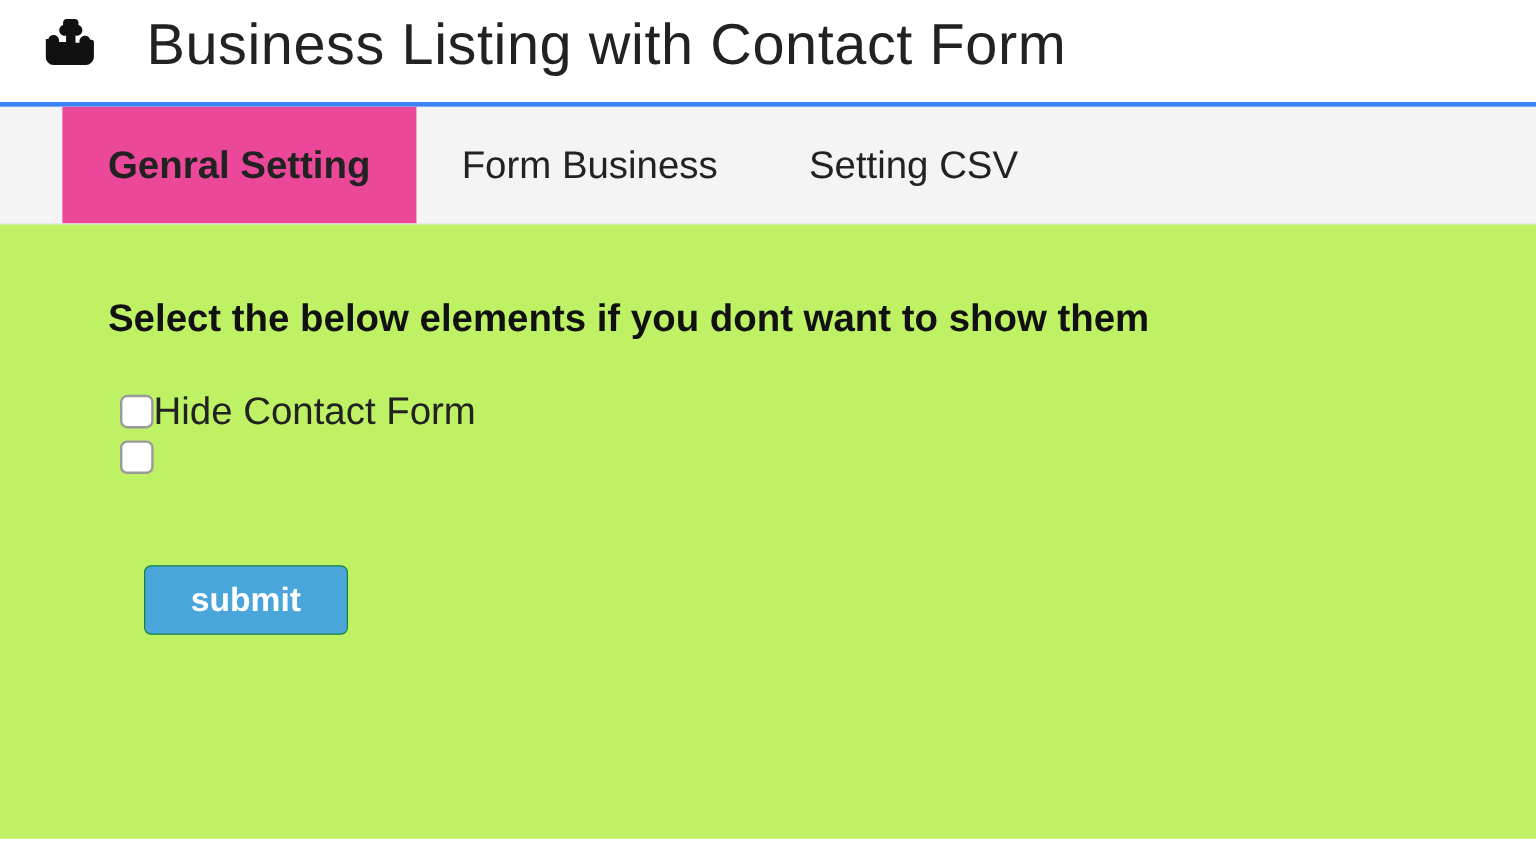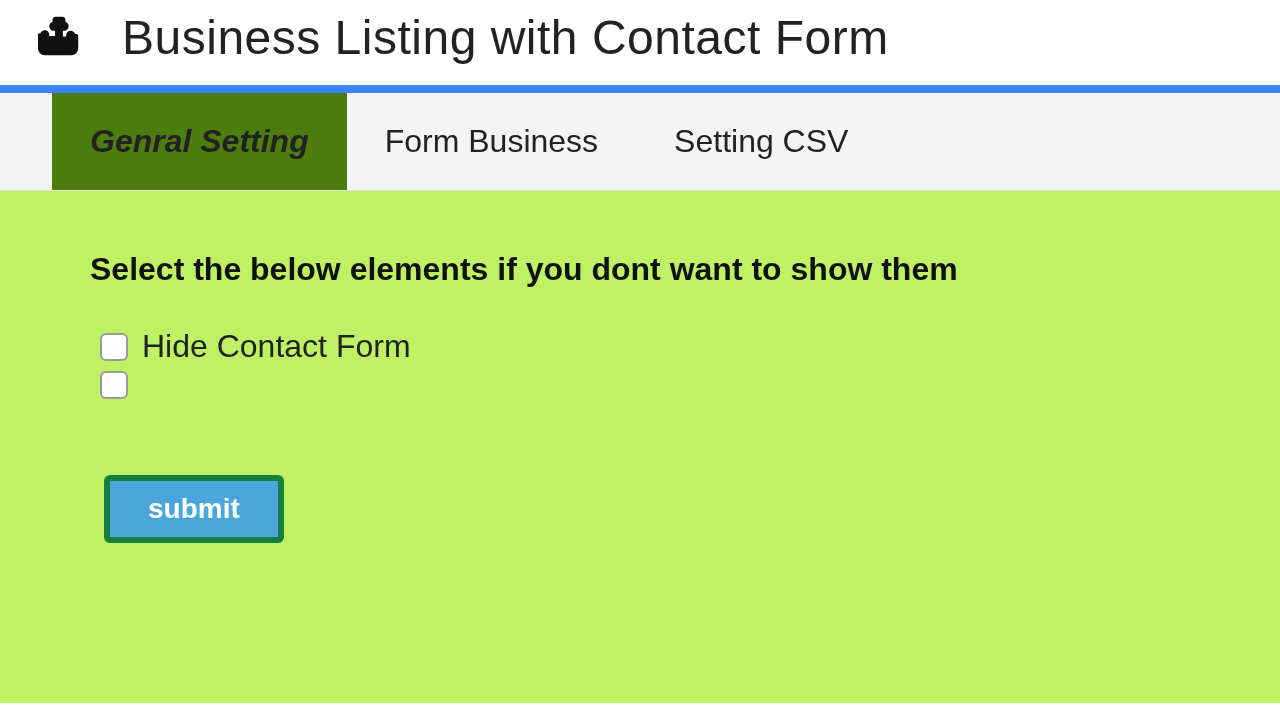--- a/index.html
+++ b/index.html
@@ -11,21 +11,21 @@
     font-family: "Helvetica Neue", Helvetica, Arial, sans-serif;
     color: #1a1a1a;
     background: #ffffff;
   }
 
   
   .header {
     display: flex;
     align-items: center;
     padding: 10px 0 20px 38px;
-    border-bottom: 8px solid #3b82f6;
+    border-bottom: 4px solid #3b82f6;
     background: #ffffff;
   }
   .header .puzzle-icon {
     margin-right: 38px;
   }
   .header h1 {
     font-size: 48px;
     font-weight: 300;
     margin: 0;
     letter-spacing: 0.5px;
@@ -45,63 +45,61 @@
     display: flex;
     align-items: center;
     padding: 0 38px;
     font-size: 32px;
     font-weight: 400;
     color: #222;
     cursor: pointer;
     white-space: nowrap;
   }
   .tab.active {
-    background: #4d7c0f;
+    background: #ec4899;
     font-weight: 700;
-    font-style: italic;
   }
 
   
   .content {
     background: #bef264;
     min-height: 512px;
     padding: 60px 0 0 90px;
   }
   .section-heading {
     font-size: 32px;
     font-weight: 700;
     margin: 0 0 40px 0;
     color: #111;
   }
 
   .check-row {
     display: flex;
     align-items: center;
     margin-bottom: 6px;
-    gap: 14px;
     padding-left: 10px;
   }
   .fake-check {
     width: 28px;
     height: 28px;
     border: 2px solid #9a9a9a;
     border-radius: 6px;
     background: #fff;
   }
   .check-label {
     font-size: 32px;
     color: #222;
   }
 
   .submit-btn {
     margin-top: 70px;
-    margin-left: 14px;
+    margin-left: 30px;
     background: #4aa6da;
     color: #ffffff;
-    border: 6px solid #15803d;
+    border: 1px solid #15803d;
     border-radius: 6px;
     font-size: 28px;
     font-weight: 700;
     padding: 12px 38px;
     cursor: pointer;
   }
 </style>
 </head>
 <body>
 

